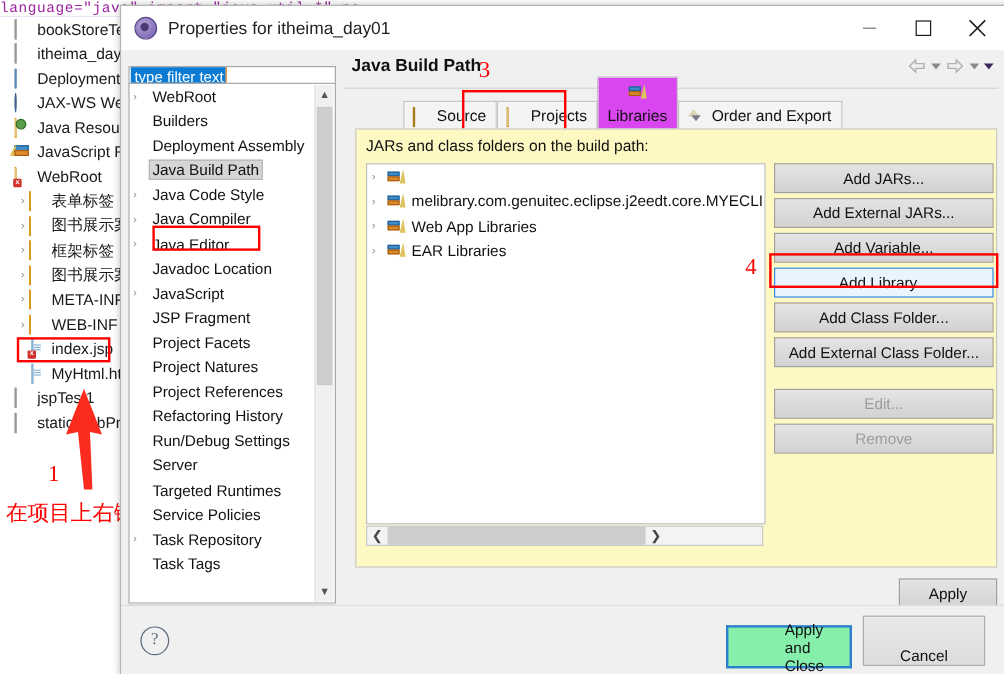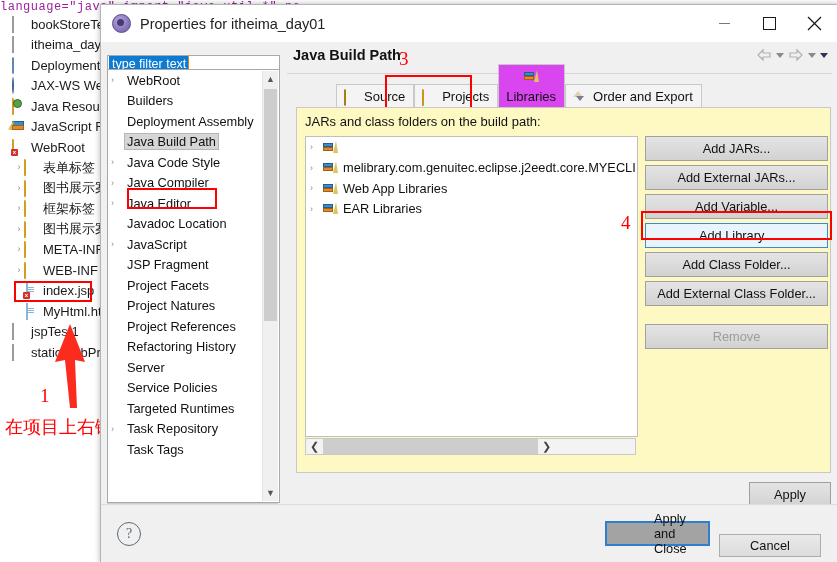--- a/index.html
+++ b/index.html
@@ -384,30 +384,30 @@
     background:#f0f0f0;border-top:1px solid #dcdcdc;
   }
   #help-btn{
     position:absolute;left:16px;top:17px;width:22px;height:22px;
     border:1.6px solid #5b6a7d;border-radius:50%;
     color:#5b6a7d;font-size:14px;display:flex;
     align-items:center;justify-content:center;
     font-family:"Liberation Serif",serif;
   }
   #apply-close{
-    position:absolute;right:128px;top:16px;width:105px;height:25px;
-    background:#a3a3a3;border:2px solid #2f7fd1;
+    position:absolute;right:128px;top:16px;width:105px;height:36px;
+    background:#86efac;border:2px solid #2f7fd1;
     font-size:12.8px;color:#111;box-sizing:border-box;
     display:flex;align-items:center;justify-content:center;padding-left:47px;
   }
   #cancel-btn{
-    position:absolute;right:17px;top:29px;width:102px;height:23px;
+    position:absolute;right:17px;top:8px;width:102px;height:42px;
     background:linear-gradient(#e9e9e9,#dcdcdc);border:1px solid #adadad;
     font-size:12.8px;color:#111;box-sizing:border-box;
-    display:flex;align-items:center;justify-content:center;
+    display:flex;align-items:flex-end;justify-content:center;
   }
 </style>
 </head>
 <body>
 
 <div id="workbench">
 
   <div id="code-strip">
     <span class="mag">language="java"  import="java.util.*"  pa</span>
   </div>
@@ -590,29 +590,33 @@
             <div class="pt-row">
               <span class="pt-arrow"></span>
               <span class="pt-lbl">Project References</span>
             </div>
             <div class="pt-row">
               <span class="pt-arrow"></span>
               <span class="pt-lbl">Refactoring History</span>
             </div>
             <div class="pt-row">
               <span class="pt-arrow"></span>
+              <span class="pt-lbl">Run/Debug Settings</span>
+            </div>
+            <div class="pt-row">
+              <span class="pt-arrow"></span>
               <span class="pt-lbl">Server</span>
             </div>
             <div class="pt-row">
               <span class="pt-arrow"></span>
+              <span class="pt-lbl">Targeted Runtimes</span>
+            </div>
+            <div class="pt-row">
+              <span class="pt-arrow"></span>
               <span class="pt-lbl">Service Policies</span>
-            </div>
-            <div class="pt-row">
-              <span class="pt-arrow"></span>
-              <span class="pt-lbl">Targeted Runtimes</span>
             </div>
             <div class="pt-row">
               <span class="pt-arrow">›</span>
               <span class="pt-lbl">Task Repository</span>
             </div>
             <div class="pt-row">
               <span class="pt-arrow"></span>
               <span class="pt-lbl">Task Tags</span>
             </div>
           </div>
@@ -730,20 +734,23 @@
               <span>Add Library...</span>
             </div>
             <div class="abtn">
               <span>Add Class Folder...</span>
             </div>
             <div class="abtn">
               <span>Add External Class Folder...</span>
             </div>
             <div class="gap"></div>
             <div class="abtn disabled">
+              <span>Edit...</span>
+            </div>
+            <div class="abtn disabled">
               <span>Remove</span>
             </div>
             <div class="gap"></div>
           </div>
         <div id="lib-box"></div>
         <div id="num4">4</div>
       </div>
 
       <div id="apply-btn">
         <span>Apply</span>

